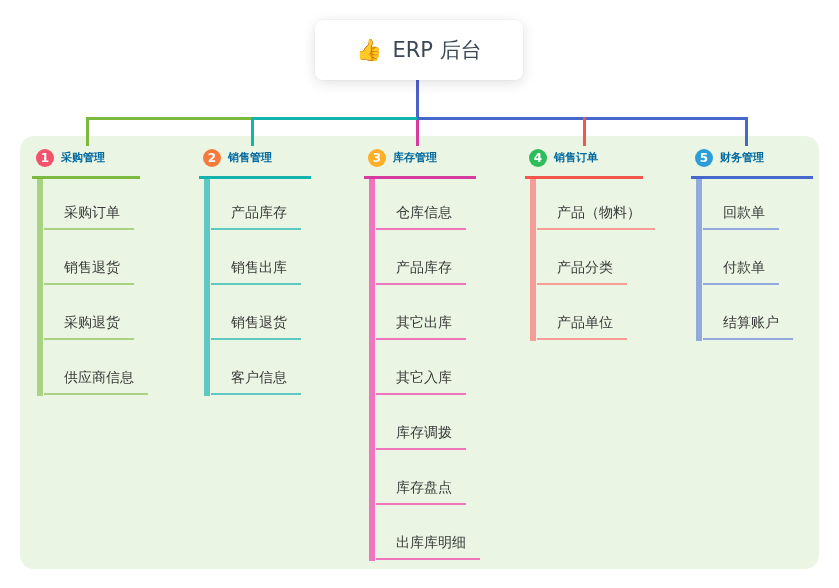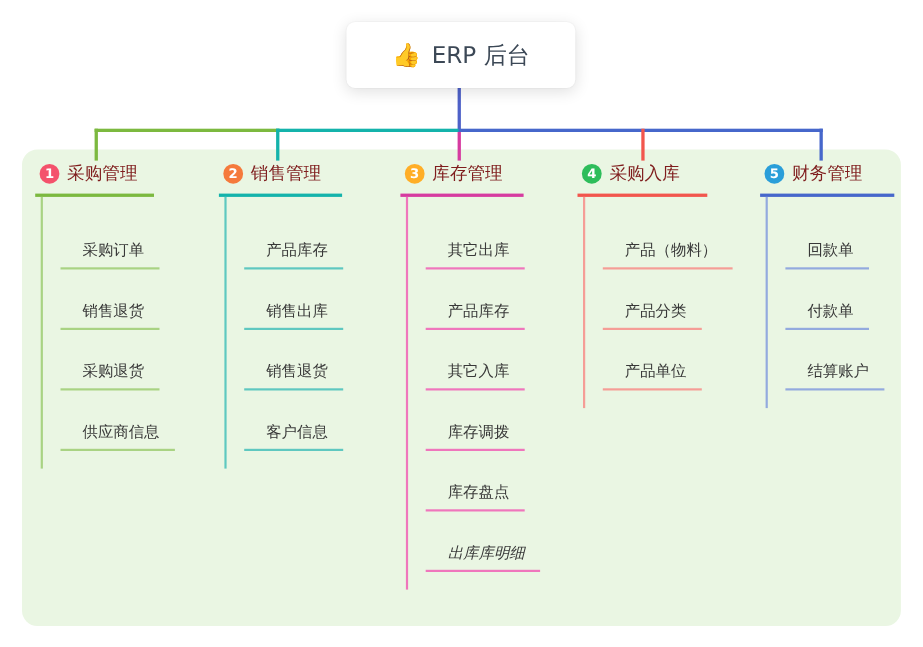--- a/index.html
+++ b/index.html
@@ -27,24 +27,24 @@
   .branch{position:absolute;top:147px;}
   .btitle{
     display:flex;align-items:center;gap:7px;
     padding:0 0 7px 4px;border-bottom:3px solid #999;
     height:22px;line-height:22px;cursor:default;
   }
   .badge{
     width:18px;height:18px;border-radius:50%;background:#999;flex:0 0 18px;
     color:#fff;font-size:12px;font-weight:bold;line-height:18px;text-align:center;
   }
-  .blabel{font-size:16px;font-weight:400;color:#7f1d1d;white-space:nowrap;}
+  .blabel{font-size:11px;font-weight:700;color:#0369a1;white-space:nowrap;}
   .children{
-    list-style:none;margin:0 0 0 5px;padding:16px;
-    border-left:2px solid #6d28d9;
+    list-style:none;margin:0 0 0 5px;padding:1px;
+    border-left:6px solid #6d28d9;
   }
   .child{height:55px;display:flex;align-items:flex-end;}
   .child:first-child{height:50px;}
   .child > span{
     display:inline-block;white-space:nowrap;
     font-size:14px;color:#383838;
     padding:0 14px 6px 20px;
     border-bottom:2px solid #ccc;cursor:default;
   }
   
@@ -118,44 +118,47 @@
     </ul>
   </section>
 
   <section class="branch b2">
     <div class="btitle" style="border-color: rgb(214, 59, 160);">
       <span class="badge" style="background: rgb(255, 174, 39);">3</span>
       <span class="blabel">库存管理</span>
     </div>
     <ul class="children" style="border-color: rgb(239, 118, 188);">
       <li class="child">
-          <span style="border-color: rgb(239, 118, 188);">其它出库</span>
+          <span style="border-color: rgb(239, 118, 188);">仓库信息</span>
         </li>
       <li class="child">
           <span style="border-color: rgb(239, 118, 188);">产品库存</span>
+        </li>
+      <li class="child">
+          <span style="border-color: rgb(239, 118, 188);">其它出库</span>
         </li>
       <li class="child">
           <span style="border-color: rgb(239, 118, 188);">其它入库</span>
         </li>
       <li class="child">
           <span style="border-color: rgb(239, 118, 188);">库存调拨</span>
         </li>
       <li class="child">
           <span style="border-color: rgb(239, 118, 188);">库存盘点</span>
         </li>
       <li class="child">
-          <span style="border-color: rgb(239, 118, 188); font-style: italic;">出库库明细</span>
+          <span style="border-color: rgb(239, 118, 188);">出库库明细</span>
         </li>
     </ul>
   </section>
 
   <section class="branch b3">
     <div class="btitle" style="border-color: rgb(242, 86, 77);">
       <span class="badge" style="background: rgb(46, 189, 91);">4</span>
-      <span class="blabel">采购入库</span>
+      <span class="blabel">销售订单</span>
     </div>
     <ul class="children" style="border-color: rgb(245, 157, 150); text-align: center;">
       <li class="child">
           <span style="border-color: rgb(245, 157, 150);">产品（物料）</span>
         </li>
       <li class="child">
           <span style="border-color: rgb(245, 157, 150); font-family: Liberation Serif, serif;">产品分类</span>
         </li>
       <li class="child">
           <span style="border-color: rgb(245, 157, 150);">产品单位</span>

